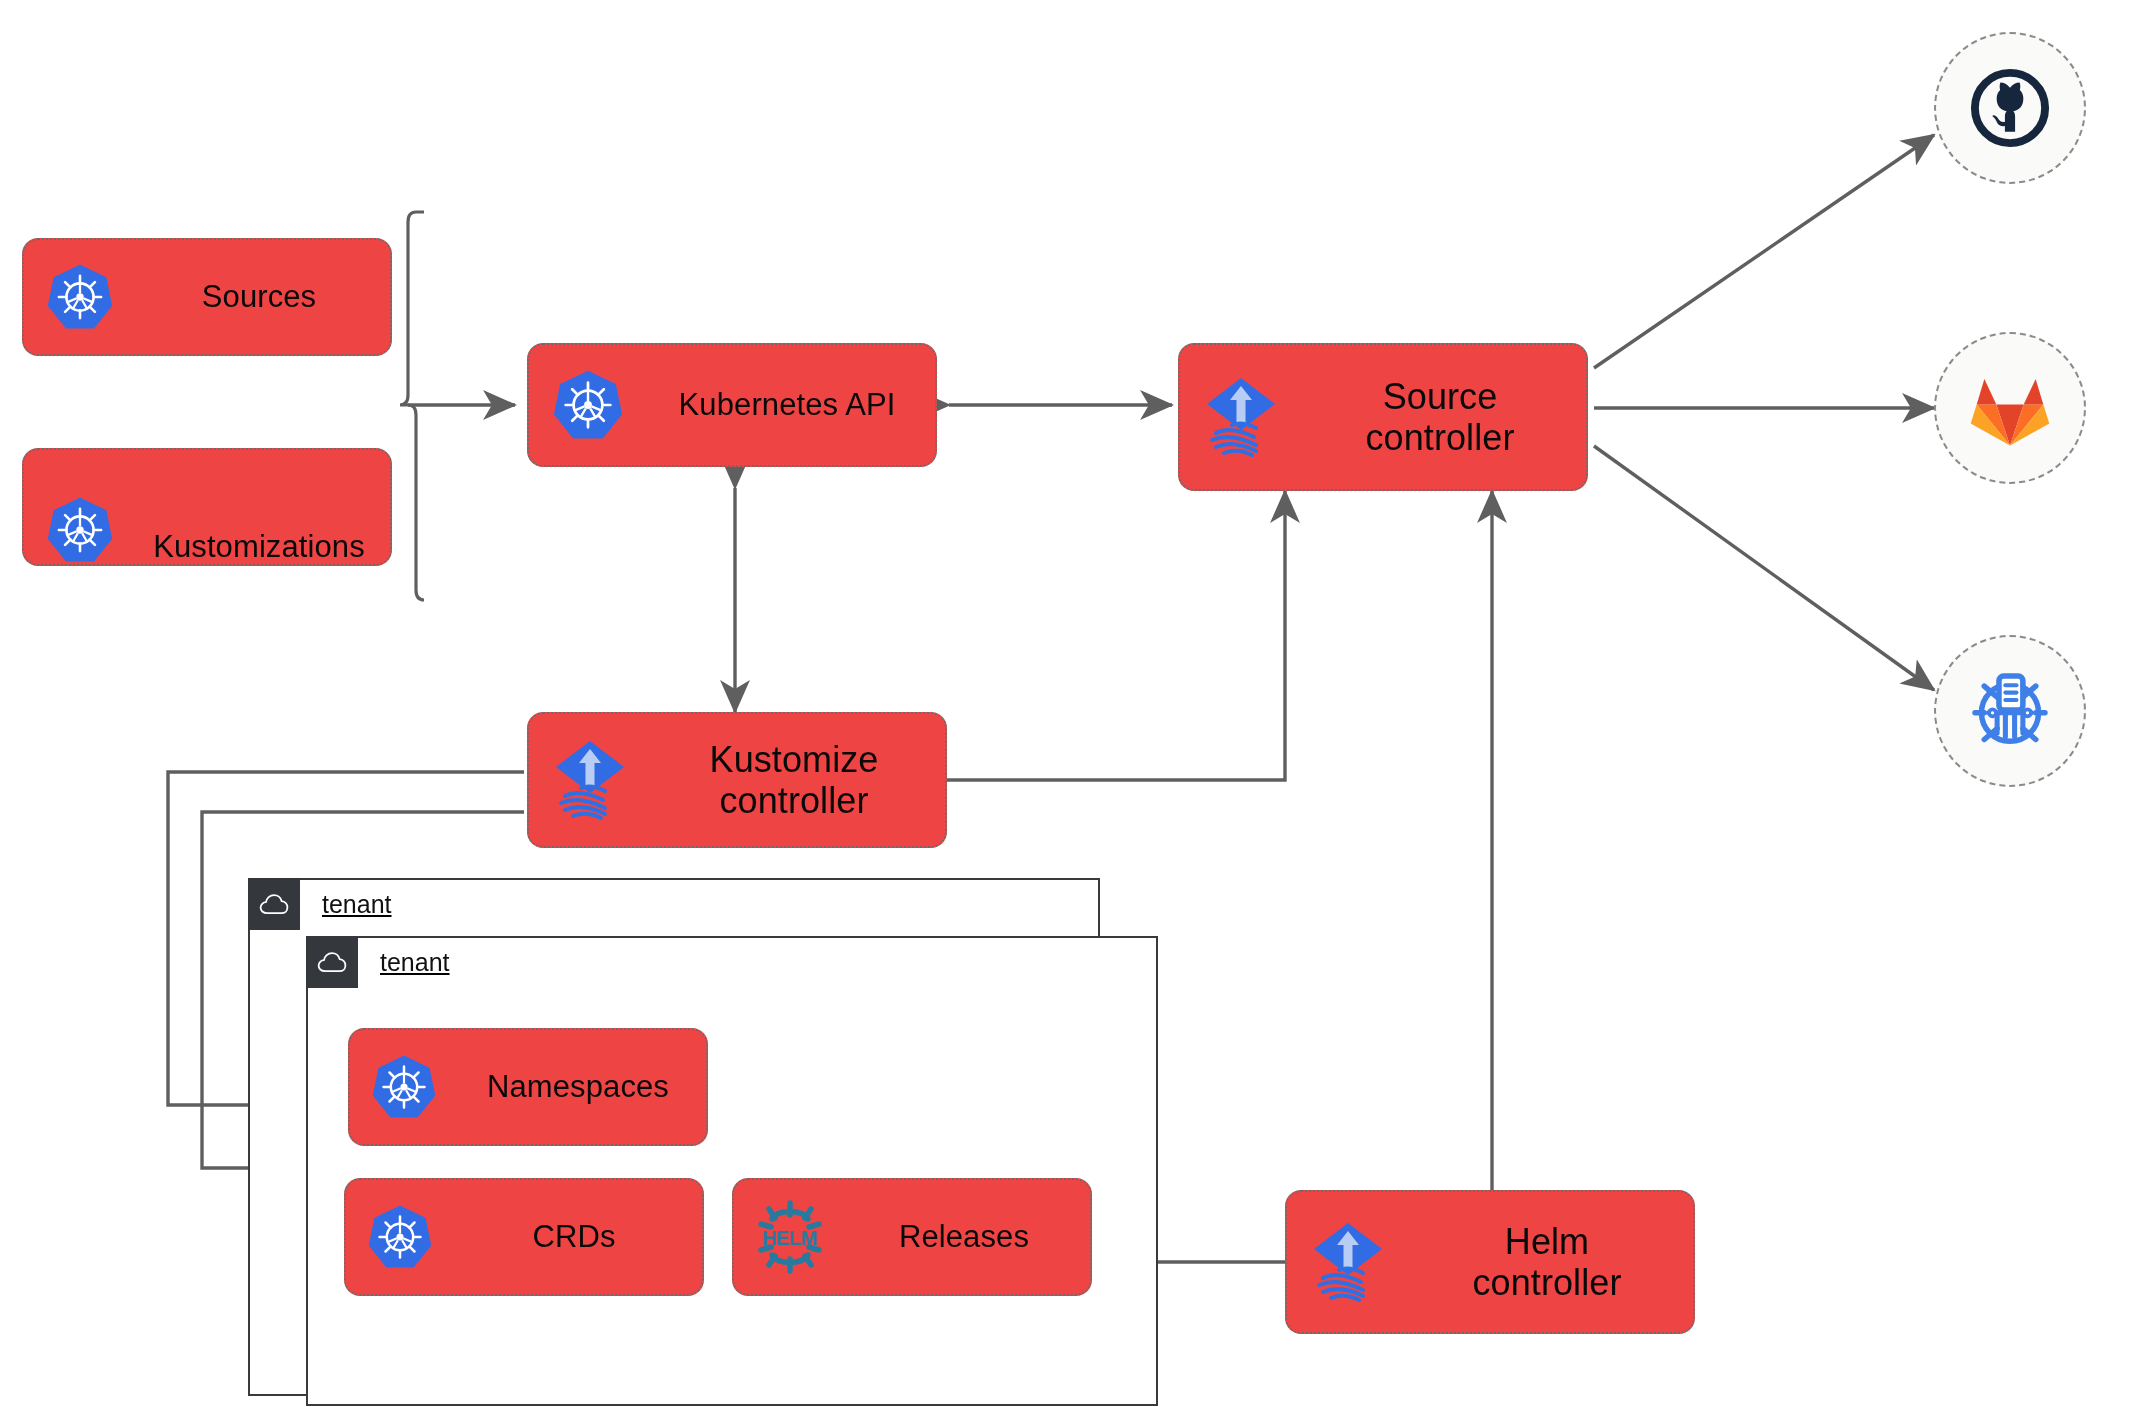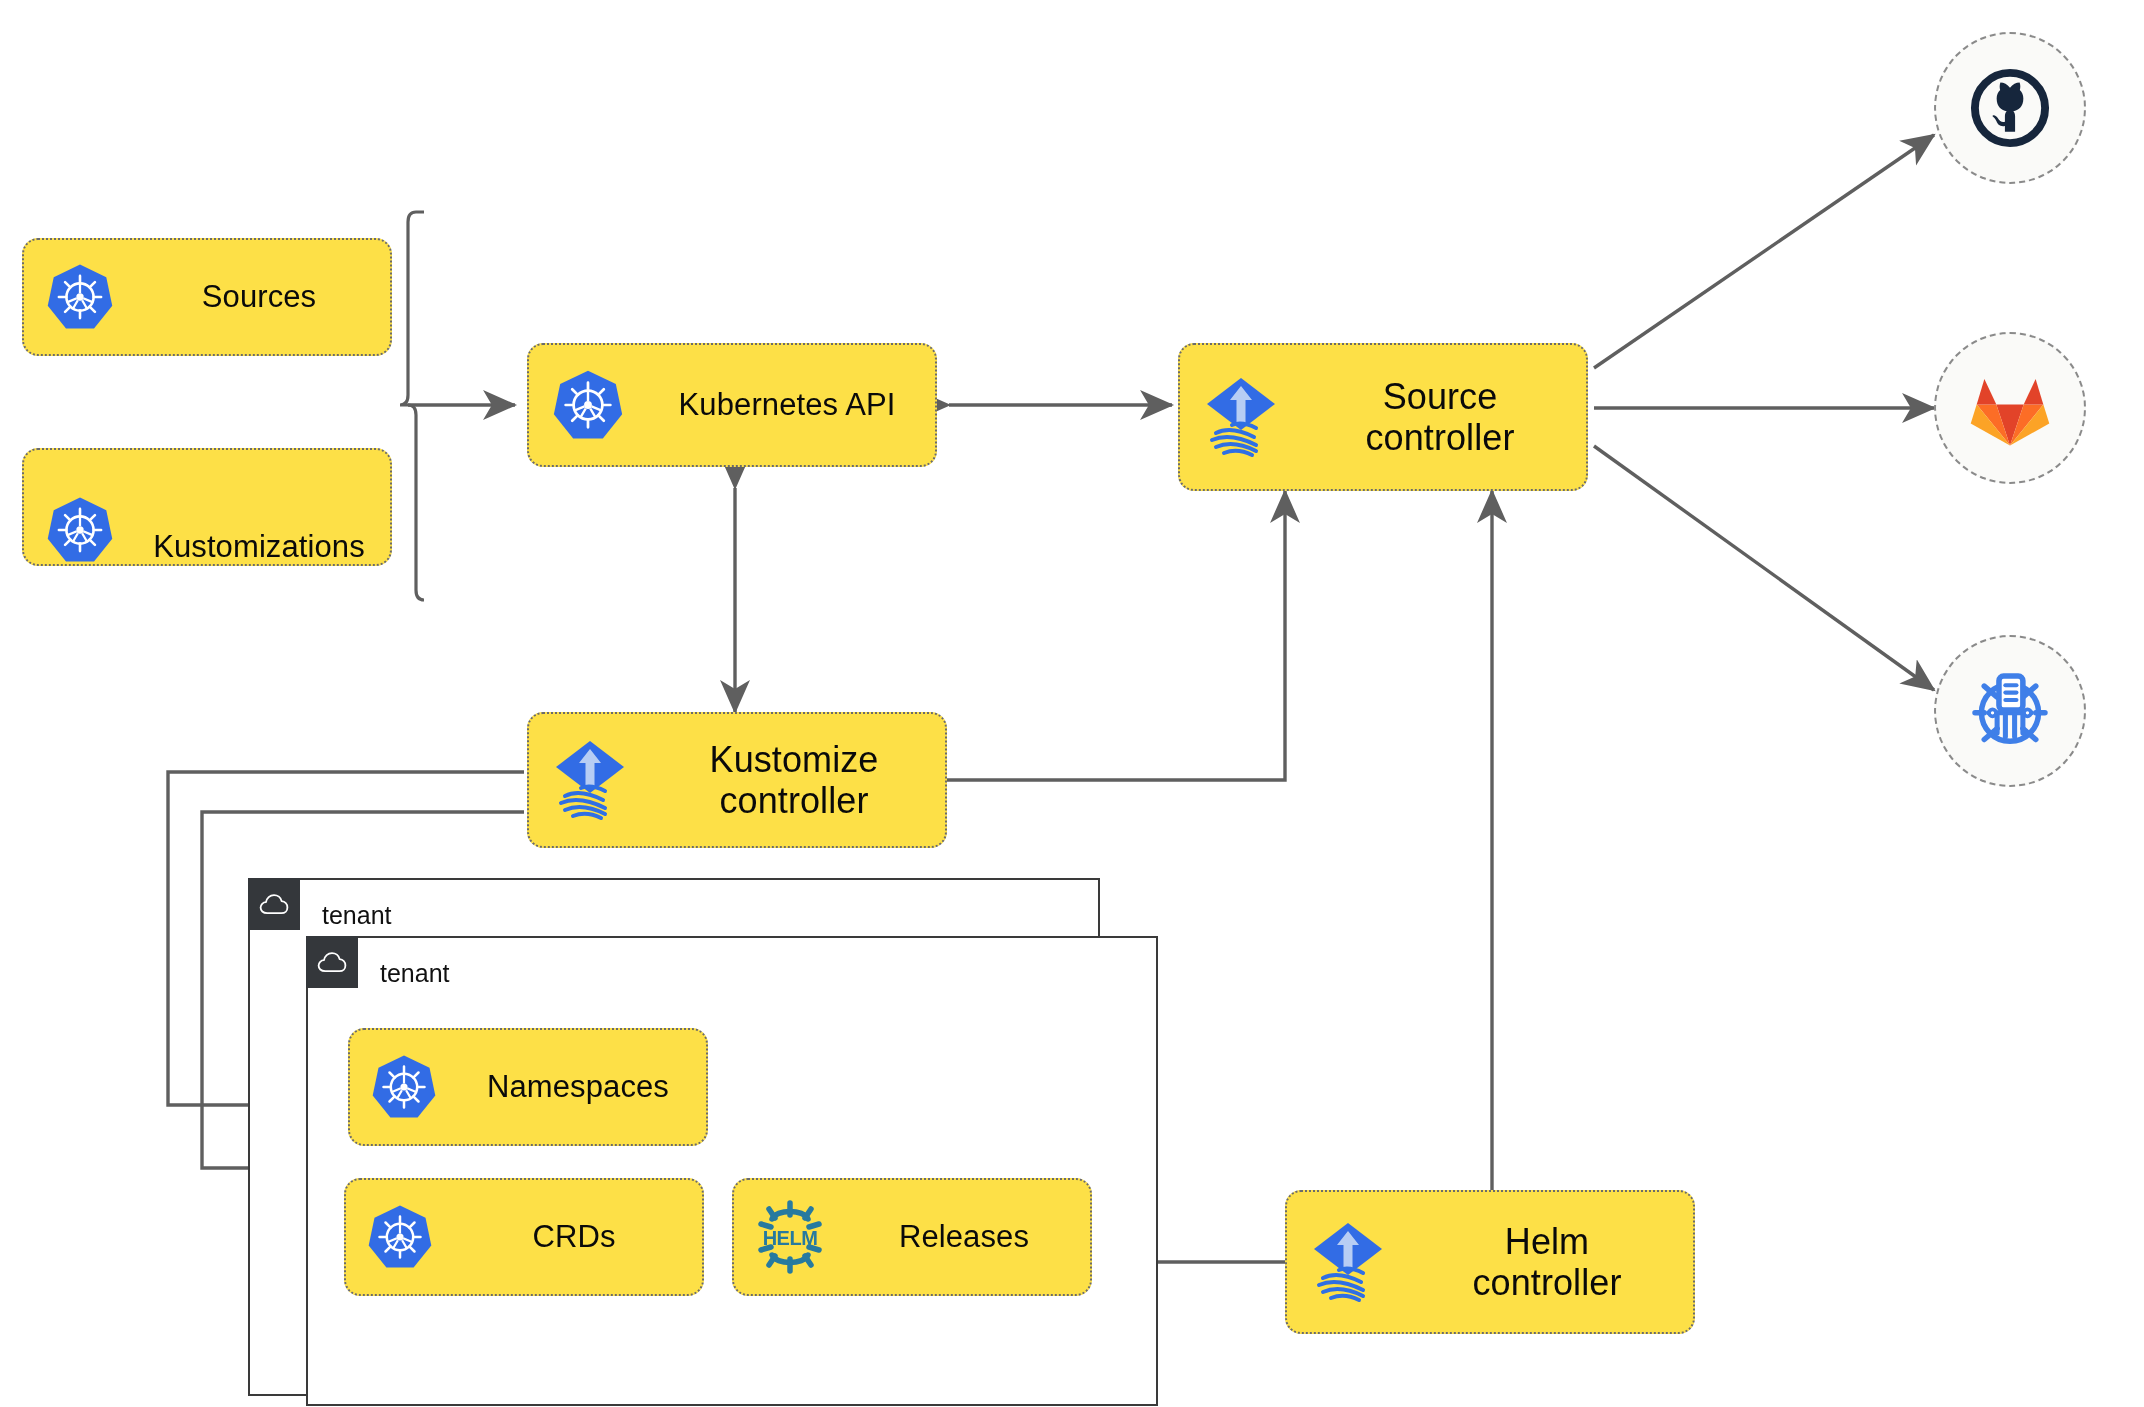--- a/index.html
+++ b/index.html
@@ -10,21 +10,21 @@
     -webkit-font-smoothing:antialiased;
   }
   #stage{position:absolute;left:0;top:0;width:2144px;height:1407px;}
 
   
   #edges{position:absolute;left:0;top:0;width:2144px;height:1407px;}
 
   
   .node{
     position:absolute;
-    background:#fde047;
+    background:#ef4444;
     border:2.5px dotted #6b6b6b;
     border-radius:16px;
     box-sizing:border-box;
     display:flex;align-items:center;
     z-index:5;
   }
   .node .ico{flex:0 0 auto;display:flex;align-items:center;justify-content:center;}
   .node .lbl{
     flex:1 1 auto;text-align:center;color:#0a0a0a;
     font-size:31px;line-height:1.14;letter-spacing:.1px;
@@ -40,21 +40,21 @@
     box-sizing:border-box;z-index:5;
   }
 
   
   .tenant{
     position:absolute;background:#ffffff;
     border:2.5px solid #3a3a3a;box-sizing:border-box;z-index:4;
   }
   .tenant-hd{
     position:absolute;left:-2.5px;top:-2.5px;
-    height:52px;display:flex;align-items:flex-end;z-index:6;
+    height:52px;display:flex;align-items:center;z-index:6;text-decoration:underline;
   }
   .tenant-badge{
     width:52px;height:52px;background:#34373b;
     display:flex;align-items:center;justify-content:center;flex:0 0 auto;
   }
   .tenant-name{
     font-size:25px;color:#111;padding-left:22px;white-space:nowrap;
   }
 
   .kicon{display:block;}

